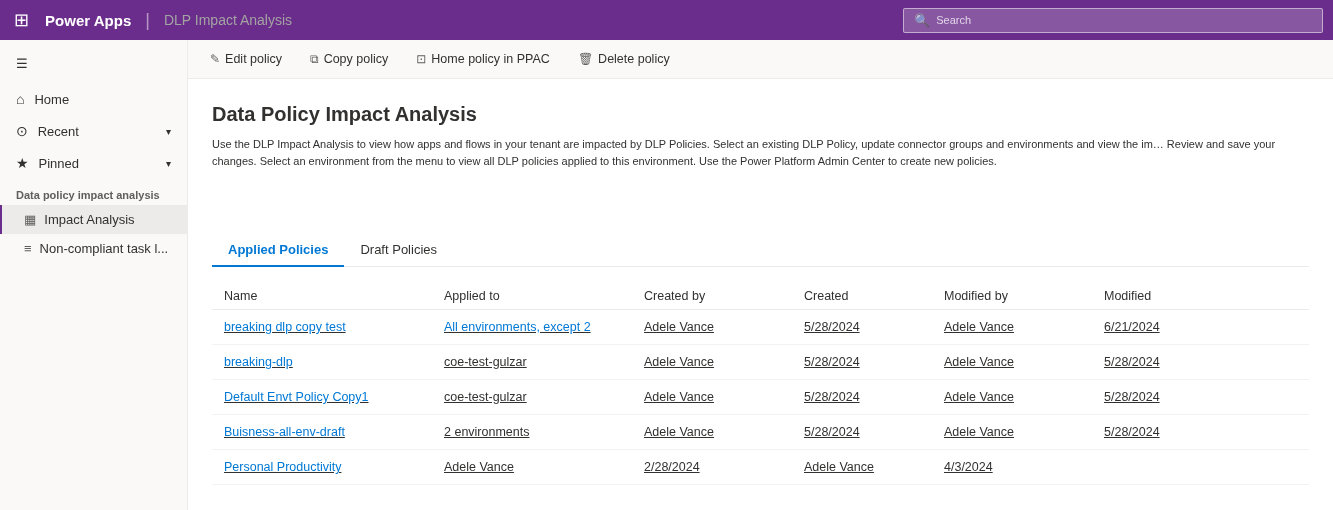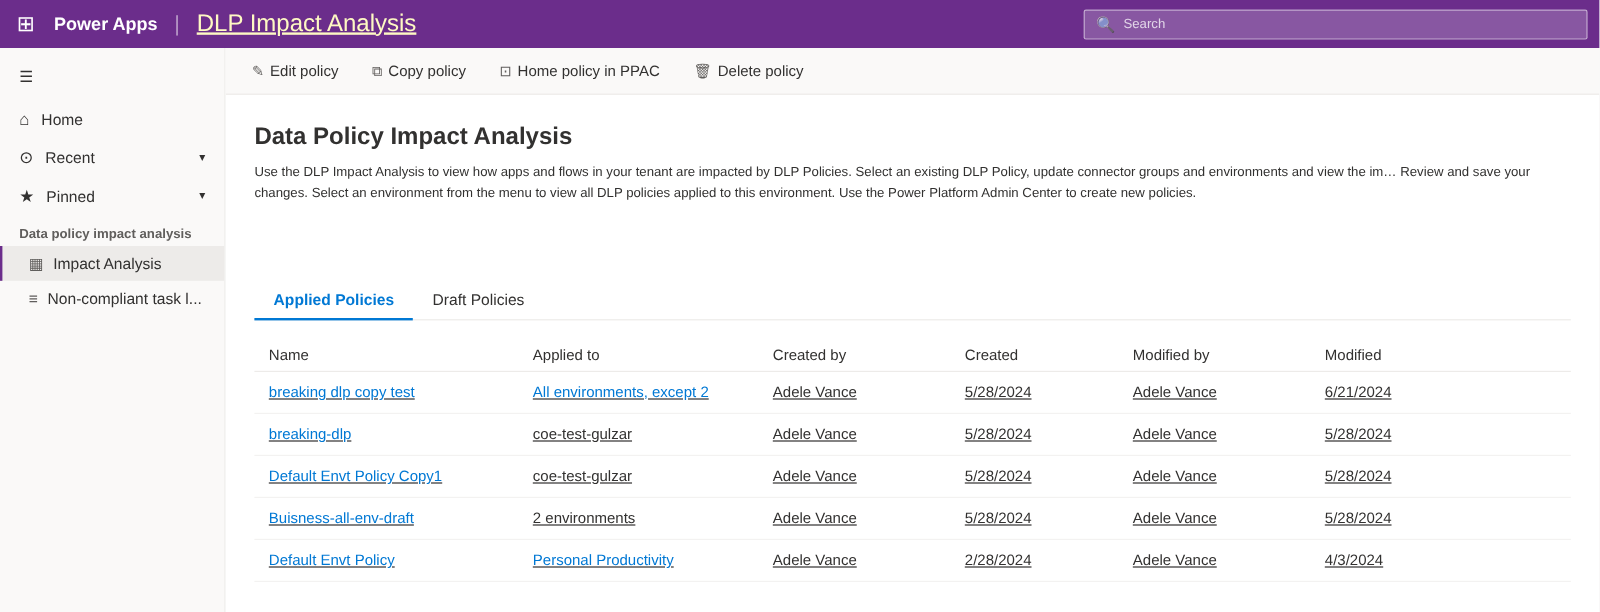--- a/index.html
+++ b/index.html
@@ -26,24 +26,23 @@
       font-weight: 600;
       font-size: 15px;
       white-space: nowrap;
     }
     .top-nav-separator {
       color: rgba(255,255,255,0.5);
       font-size: 18px;
       margin: 0 2px;
     }
     .top-nav-page-title {
-      color: #fef9c3;
-      font-size: 20px;
+      color: #a3a3a3;
+      font-size: 14px;
       white-space: nowrap;
-      text-decoration: underline;
     }
     .top-nav-search {
       margin-left: auto;
       background: rgba(255,255,255,0.2);
       border: 1px solid rgba(255,255,255,0.5);
       border-radius: 2px;
       display: flex;
       align-items: center;
       padding: 4px 10px;
       gap: 6px;
@@ -334,21 +333,20 @@
   </div>
             <div class="table-row">
     <div><a class="table-cell-link">Buisness-all-env-draft</a></div>
     <div><span class="table-cell">2 environments</span></div>
     <div class="table-cell">Adele Vance</div>
     <div class="table-cell">5/28/2024</div>
     <div class="table-cell">Adele Vance</div>
     <div class="table-cell">5/28/2024</div>
   </div>
             <div class="table-row">
-    <div><a class="table-cell-link">Default Envt Policy</a></div>
     <div><a class="table-cell-link">Personal Productivity</a></div>
     <div class="table-cell">Adele Vance</div>
     <div class="table-cell">2/28/2024</div>
     <div class="table-cell">Adele Vance</div>
     <div class="table-cell">4/3/2024</div>
   </div>
           </div>
       </div>
     </div>
   </main>

